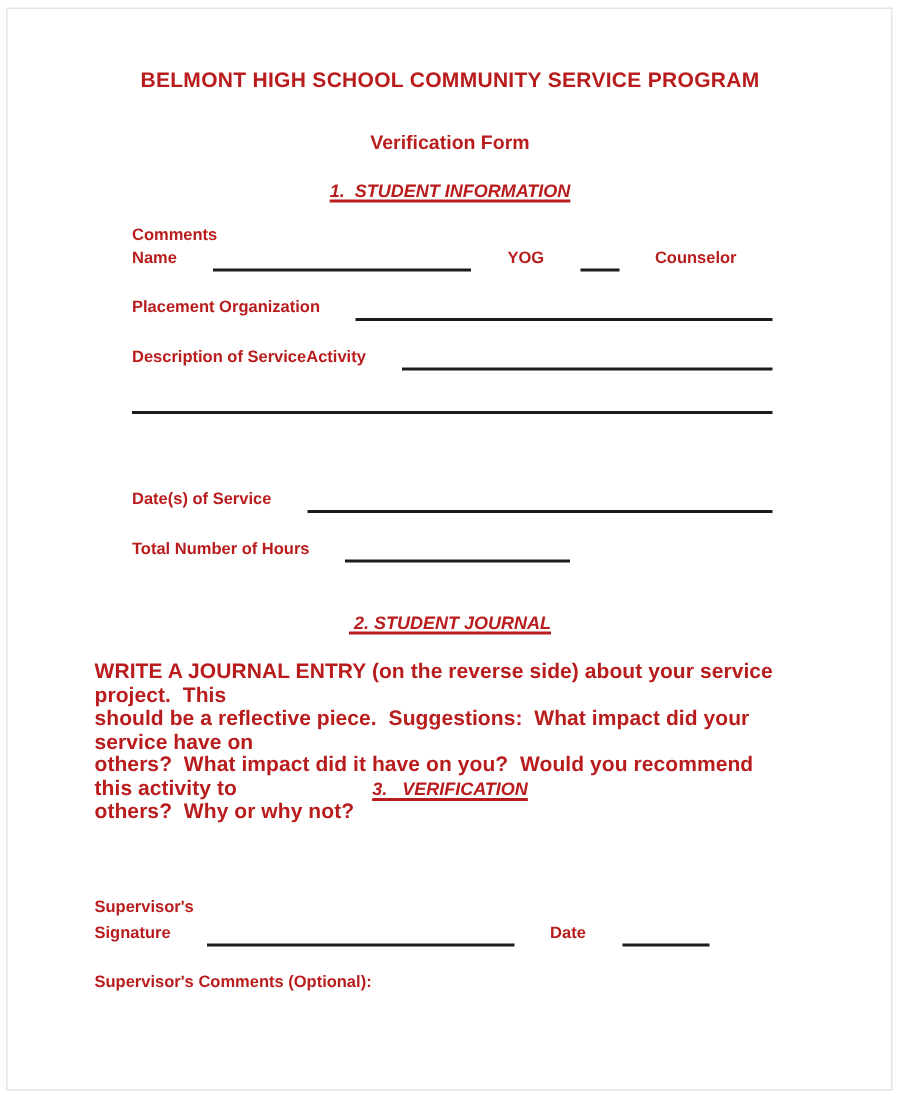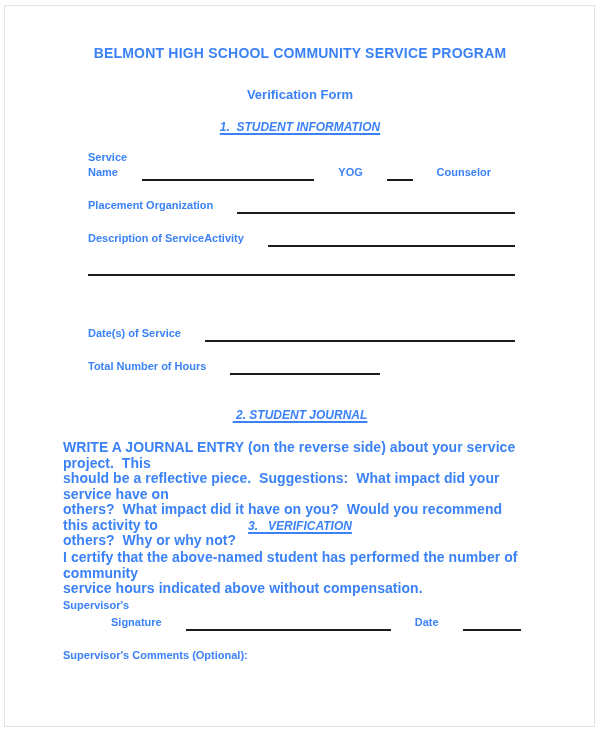--- a/index.html
+++ b/index.html
@@ -3,21 +3,21 @@
 <meta charset="utf-8">
 <style>
   html, body { margin: 0; padding: 0; background: #ffffff; }
   .page {
     position: relative;
     width: 600px;
     height: 730px;
     background: #ffffff;
     font-family: "Liberation Sans", "DejaVu Sans", sans-serif;
     font-weight: 700;
-    color: #3b82f6;
+    color: #b91c1c;
     overflow: hidden;
   }
   .page-border {
     position: absolute;
     left: 4px; top: 5px; right: 5px; bottom: 3px;
     border: 1px solid #e4e4e4;
     pointer-events: none;
   }
   .centered {
     position: absolute;
@@ -74,21 +74,21 @@
 <body>
 
 <div class="page">
   <div class="page-border"></div>
 
   <div class="centered doc-title">BELMONT HIGH SCHOOL COMMUNITY SERVICE PROGRAM</div>
   <div class="centered doc-subtitle">Verification Form</div>
 
   <div class="centered sec-heading h1"><span>1.  STUDENT INFORMATION</span></div>
 
-  <div class="static-label" style="left:88px; top:150px;">Service</div>
+  <div class="static-label" style="left:88px; top:150px;">Comments</div>
   <div class="row" style="left:88px; top:165px; right:85px;">
     <span class="lbl">Name</span>
     <div class="fill" style="width:180px;"></div>
     <span class="lbl">YOG</span>
     <div class="fill" style="width:27px;"></div>
     <span class="lbl">Counselor</span>
     <div class="fill grow"></div>
   </div>
 
   <div class="row" style="left:88px; top:198px; right:85px;">
@@ -116,25 +116,23 @@
     <div class="fill" style="width:150px;"></div>
   </div>
 
   <div class="centered sec-heading h2"><span> 2. STUDENT JOURNAL</span></div>
   <div class="para journal-para">WRITE A JOURNAL ENTRY (on the reverse side) about your service project.  This
 should be a reflective piece.  Suggestions:  What impact did your service have on
 others?  What impact did it have on you?  Would you recommend this activity to
 others?  Why or why not?</div>
 
   <div class="centered sec-heading h3"><span>3.   VERIFICATION</span></div>
-  <div class="para certify-para">I certify that the above-named student has performed the number of community
-service hours indicated above without compensation.</div>
 
   <div class="static-label" style="left:63px; top:598px;">Supervisor's</div>
-  <div class="row" style="left:63px; top:615px; width:410px;margin-left:48px;">
+  <div class="row" style="left:63px; top:615px; width:410px;">
     <span class="lbl">Signature</span>
     <div class="fill" style="width:205px;"></div>
     <span class="lbl">Date</span>
     <div class="fill grow"></div>
   </div>
 
   <div class="static-label" style="left:63px; top:648px;">Supervisor's Comments (Optional):</div>
 </div>
 
 </body></html>

